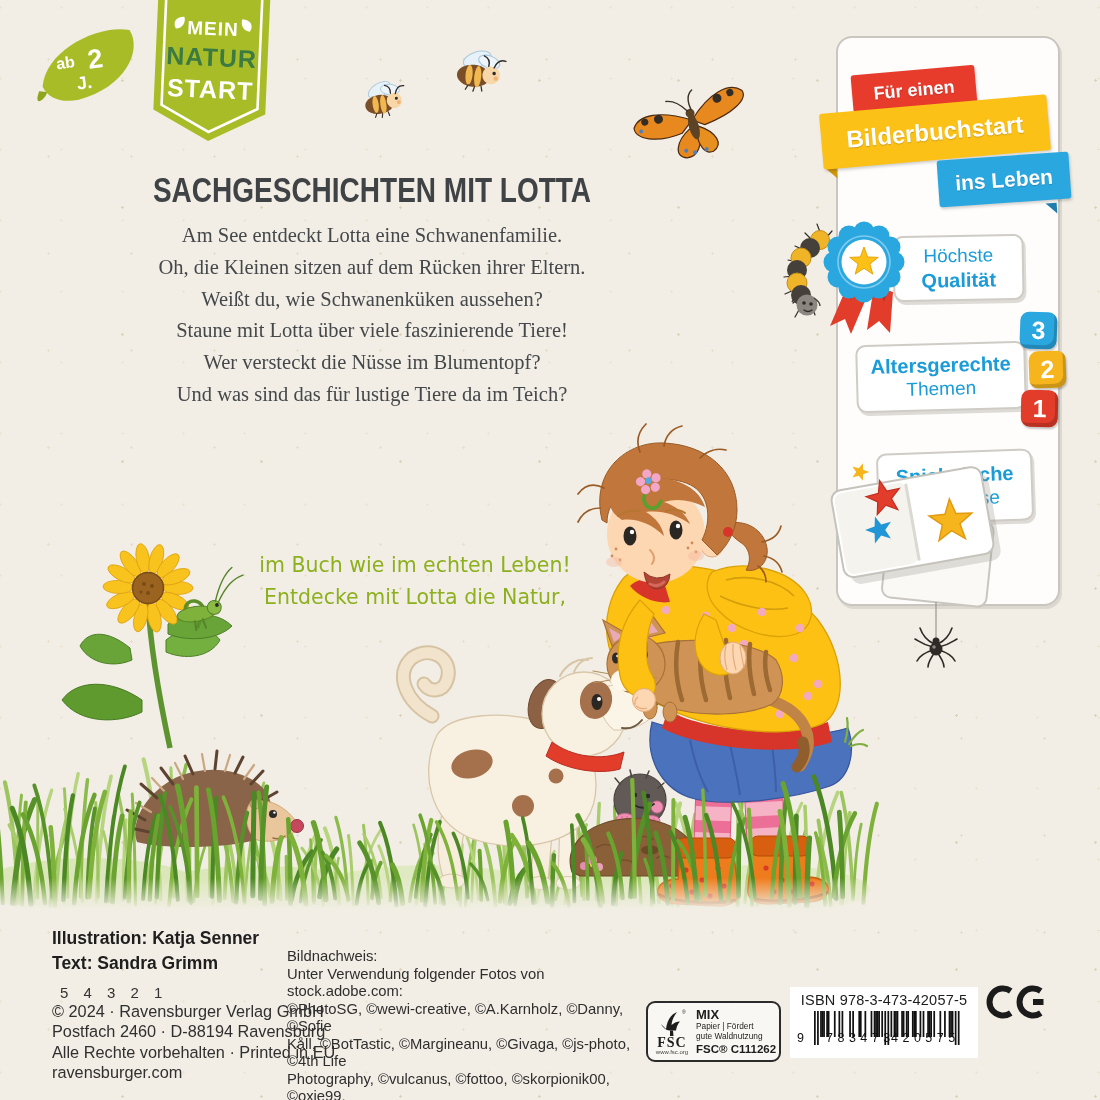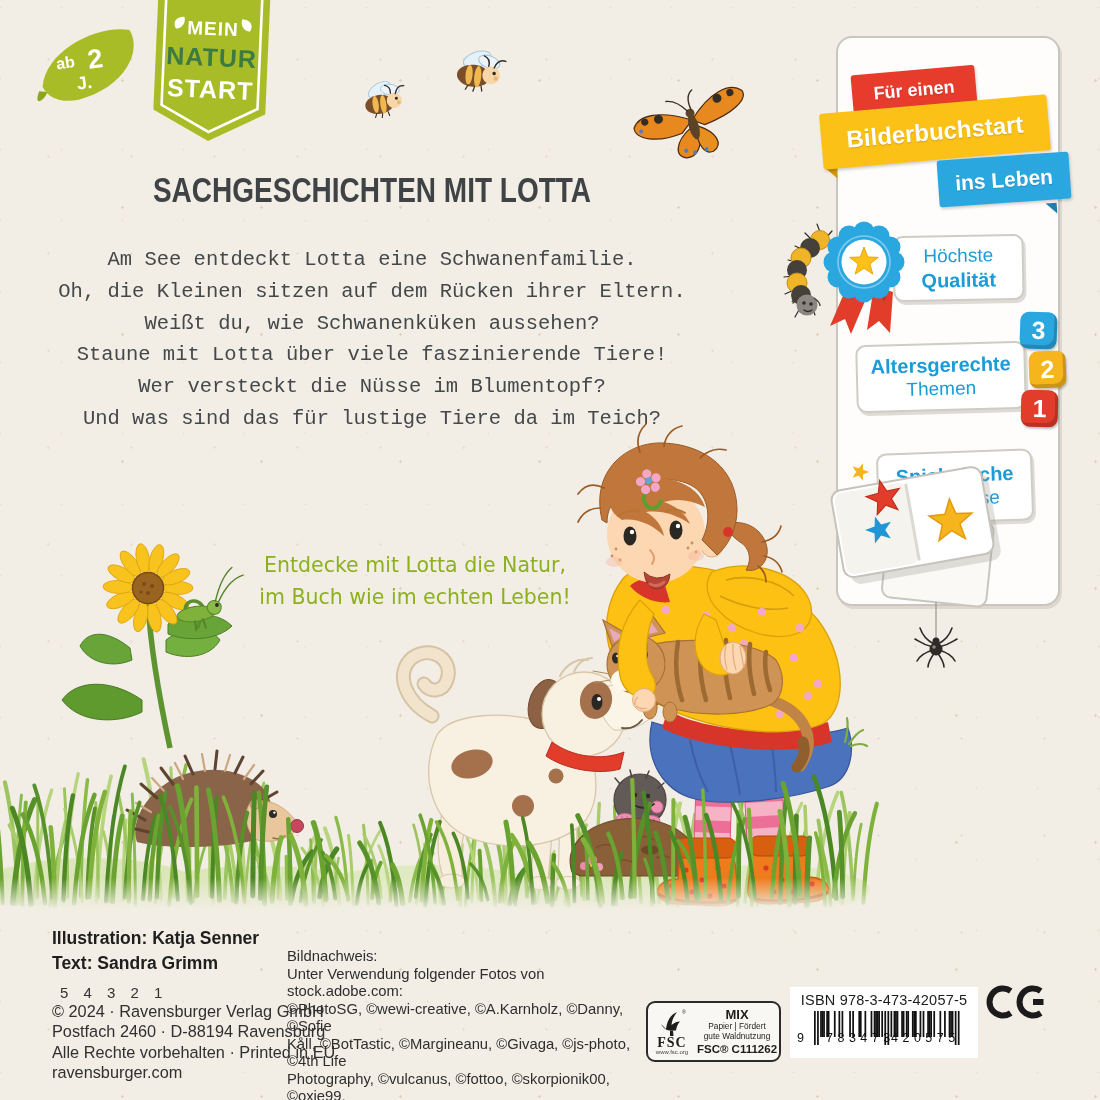--- a/index.html
+++ b/index.html
@@ -18,22 +18,22 @@
   svg{display:block;overflow:visible;}
 
   
   .leaf-badge{left:30px;top:22px;width:118px;height:86px;z-index:3;}
   .pennant{left:150px;top:-2px;width:122px;height:150px;z-index:3;transform:rotate(2.5deg);}
 
   
   .title{left:90px;top:170px;width:564px;text-align:center;z-index:3;
          font-size:35px;font-weight:bold;color:#3f4346;letter-spacing:0;
          transform:scaleX(0.8);transform-origin:center;}
-  .blurb{left:52px;top:244px;width:640px;text-align:center;z-index:3;
-         font-family:Liberation Mono, monospace;font-size:20.5px;line-height:31.8px;color:#45484b;}
+  .blurb{left:52px;top:220px;width:640px;text-align:center;z-index:3;
+         font-family:Liberation Serif, serif;font-size:20.5px;line-height:31.8px;color:#45484b;}
   .tagline{left:240px;top:549px;width:350px;text-align:center;z-index:3;
          font-family:"DejaVu Sans",sans-serif;font-size:20.5px;line-height:32px;color:#8cb01e;}
 
   
   .panel{left:836px;top:36px;width:220px;height:566px;background:#fefdfb;
          border:2px solid #c9c6c0;border-radius:16px;z-index:1;
          box-shadow:2px 3px 0 rgba(180,175,165,.35);}
   .ribbon{z-index:2;color:#fff;font-weight:bold;text-align:center;border-radius:3px;
          text-shadow:0 1px 1px rgba(0,0,0,.18);box-shadow:1px 2px 3px rgba(0,0,0,.18);}
   .ribbon-red{left:852px;top:70px;width:124px;height:40px;background:#e73b2c;
@@ -76,21 +76,21 @@
 
   .photocred{left:287px;top:948px;width:372px;z-index:6;color:#2e2e2e;
         font-size:14.8px;line-height:17.5px;}
 
   .fsc-box{left:646px;top:1001px;width:131px;height:57px;z-index:6;
         border:2px solid #2b2b2b;border-radius:9px;background:rgba(255,255,255,.55);
         display:flex;align-items:center;color:#1d1d1d;}
   .fsc-left{width:48px;text-align:center;}
   .fsc-left .fsc-name{font-family:"Liberation Serif",serif;font-weight:bold;font-size:14px;letter-spacing:1px;line-height:12px;}
   .fsc-left .fsc-url{font-size:6px;color:#444;}
-  .fsc-right{flex:1;text-align:center;padding-right:1px;}
+  .fsc-right{flex:1;text-align:left;padding-right:1px;}
   .fsc-right .grade{font-size:13px;font-weight:bold;line-height:14px;}
   .fsc-right .small{font-size:8.3px;line-height:9.5px;}
   .fsc-right .lic{font-size:11.5px;font-weight:bold;margin-top:2px;}
 
   .isbn-box{left:790px;top:987px;width:188px;height:71px;background:#fff;z-index:6;text-align:center;}
   .isbn-label{font-size:14.5px;color:#1c1c1c;margin-top:5px;letter-spacing:.2px;}
   .isbn-digit{position:absolute;font-size:12.5px;color:#111;top:44px;}
   .d1{left:7px;}
   .d2{left:36px;letter-spacing:4.5px;}
   .d3{left:101px;letter-spacing:4.5px;}
@@ -149,22 +149,22 @@
   <div class="abs title">SACHGESCHICHTEN MIT LOTTA</div>
   <div class="abs blurb">
     <div>Am See entdeckt Lotta eine Schwanenfamilie.</div>
     <div>Oh, die Kleinen sitzen auf dem Rücken ihrer Eltern.</div>
     <div>Weißt du, wie Schwanenküken aussehen?</div>
     <div>Staune mit Lotta über viele faszinierende Tiere!</div>
     <div>Wer versteckt die Nüsse im Blumentopf?</div>
     <div>Und was sind das für lustige Tiere da im Teich?</div>
   </div>
   <div class="abs tagline">
+    <div>im Buch wie im echten Leben!</div>
     <div>Entdecke mit Lotta die Natur,</div>
-    <div>im Buch wie im echten Leben!</div>
   </div>
 
   <svg id="scene" class="abs scene" width="1100" height="1100" viewBox="0 0 1100 1100">
     <defs>
       <path id="star" d="M0,-15 L3.64,-5.02 L14.27,-4.64 L5.88,1.91 L8.82,12.14 L0,6.2 L-8.82,12.14 L-5.88,1.91 L-14.27,-4.64 L-3.64,-5.02 Z"></path>
       <ellipse id="petal" cx="30" cy="0" rx="15" ry="6.5"></ellipse>
       <g id="bee">
         <ellipse cx="-2" cy="-13" rx="13" ry="7" fill="#e7f1f8" stroke="#a8c9dd" stroke-width="1" transform="rotate(-24 -2 -13)"></ellipse>
         <ellipse cx="9" cy="-12" rx="10" ry="5.5" fill="#eef5fa" stroke="#a8c9dd" stroke-width="1" transform="rotate(14 9 -12)"></ellipse>
         <ellipse cx="-4" cy="2" rx="15" ry="10" fill="#7a4e28"></ellipse>

